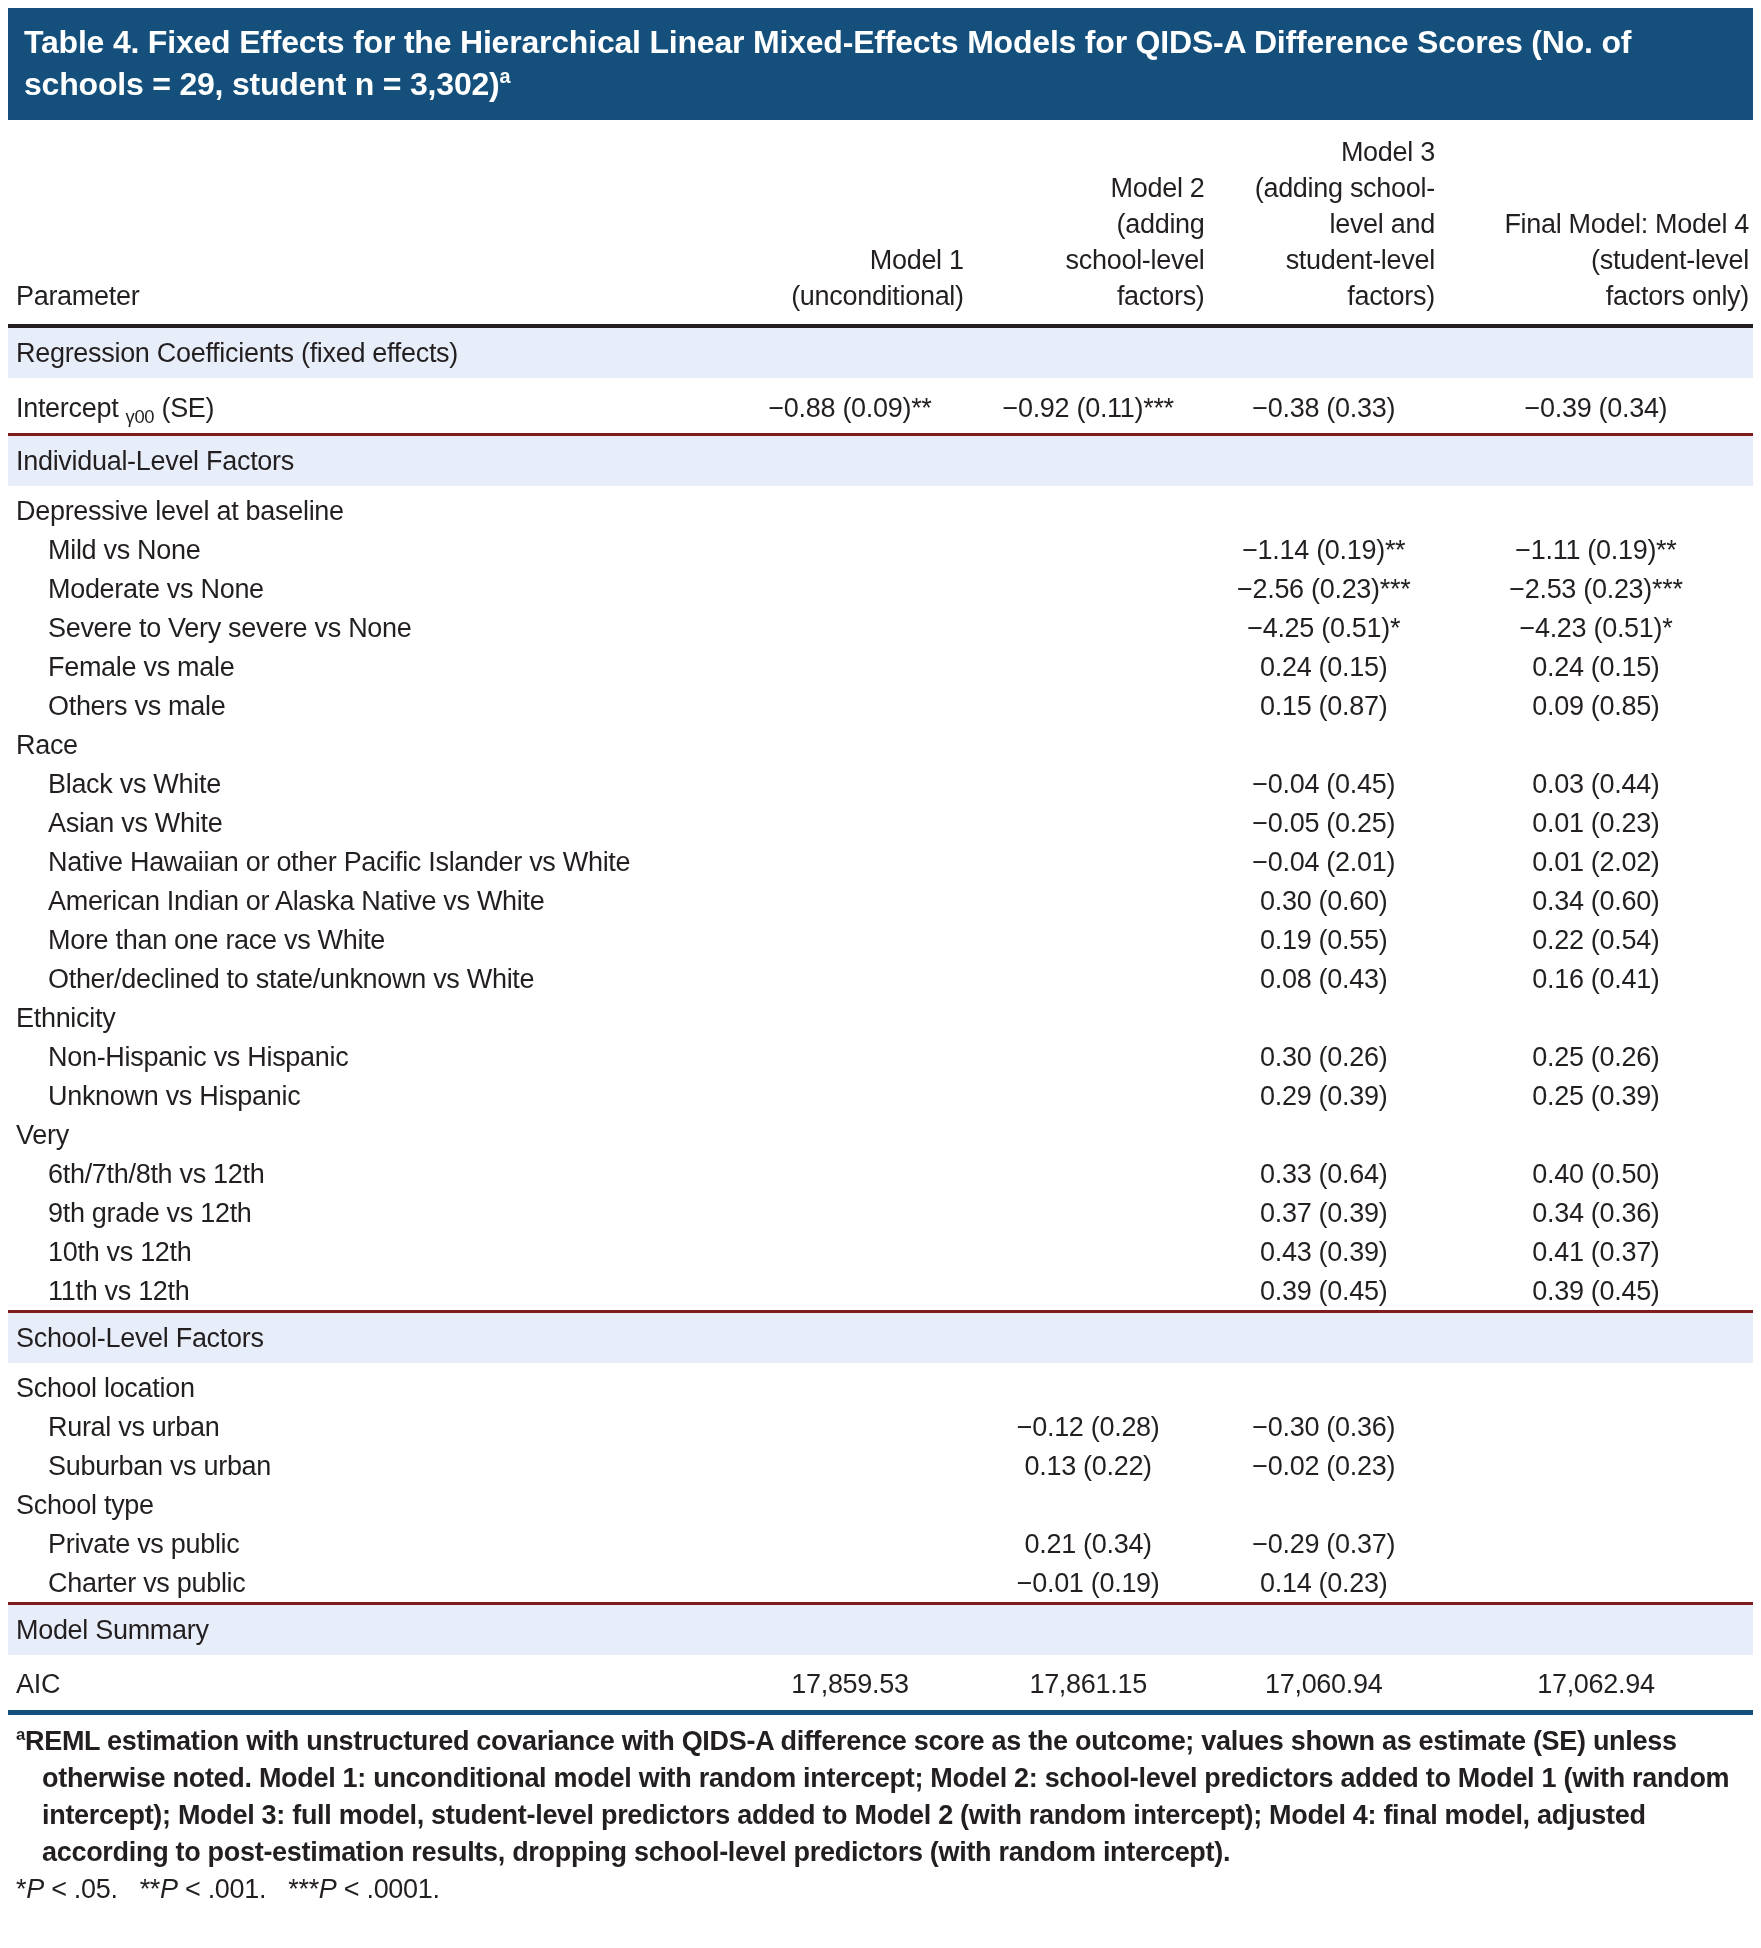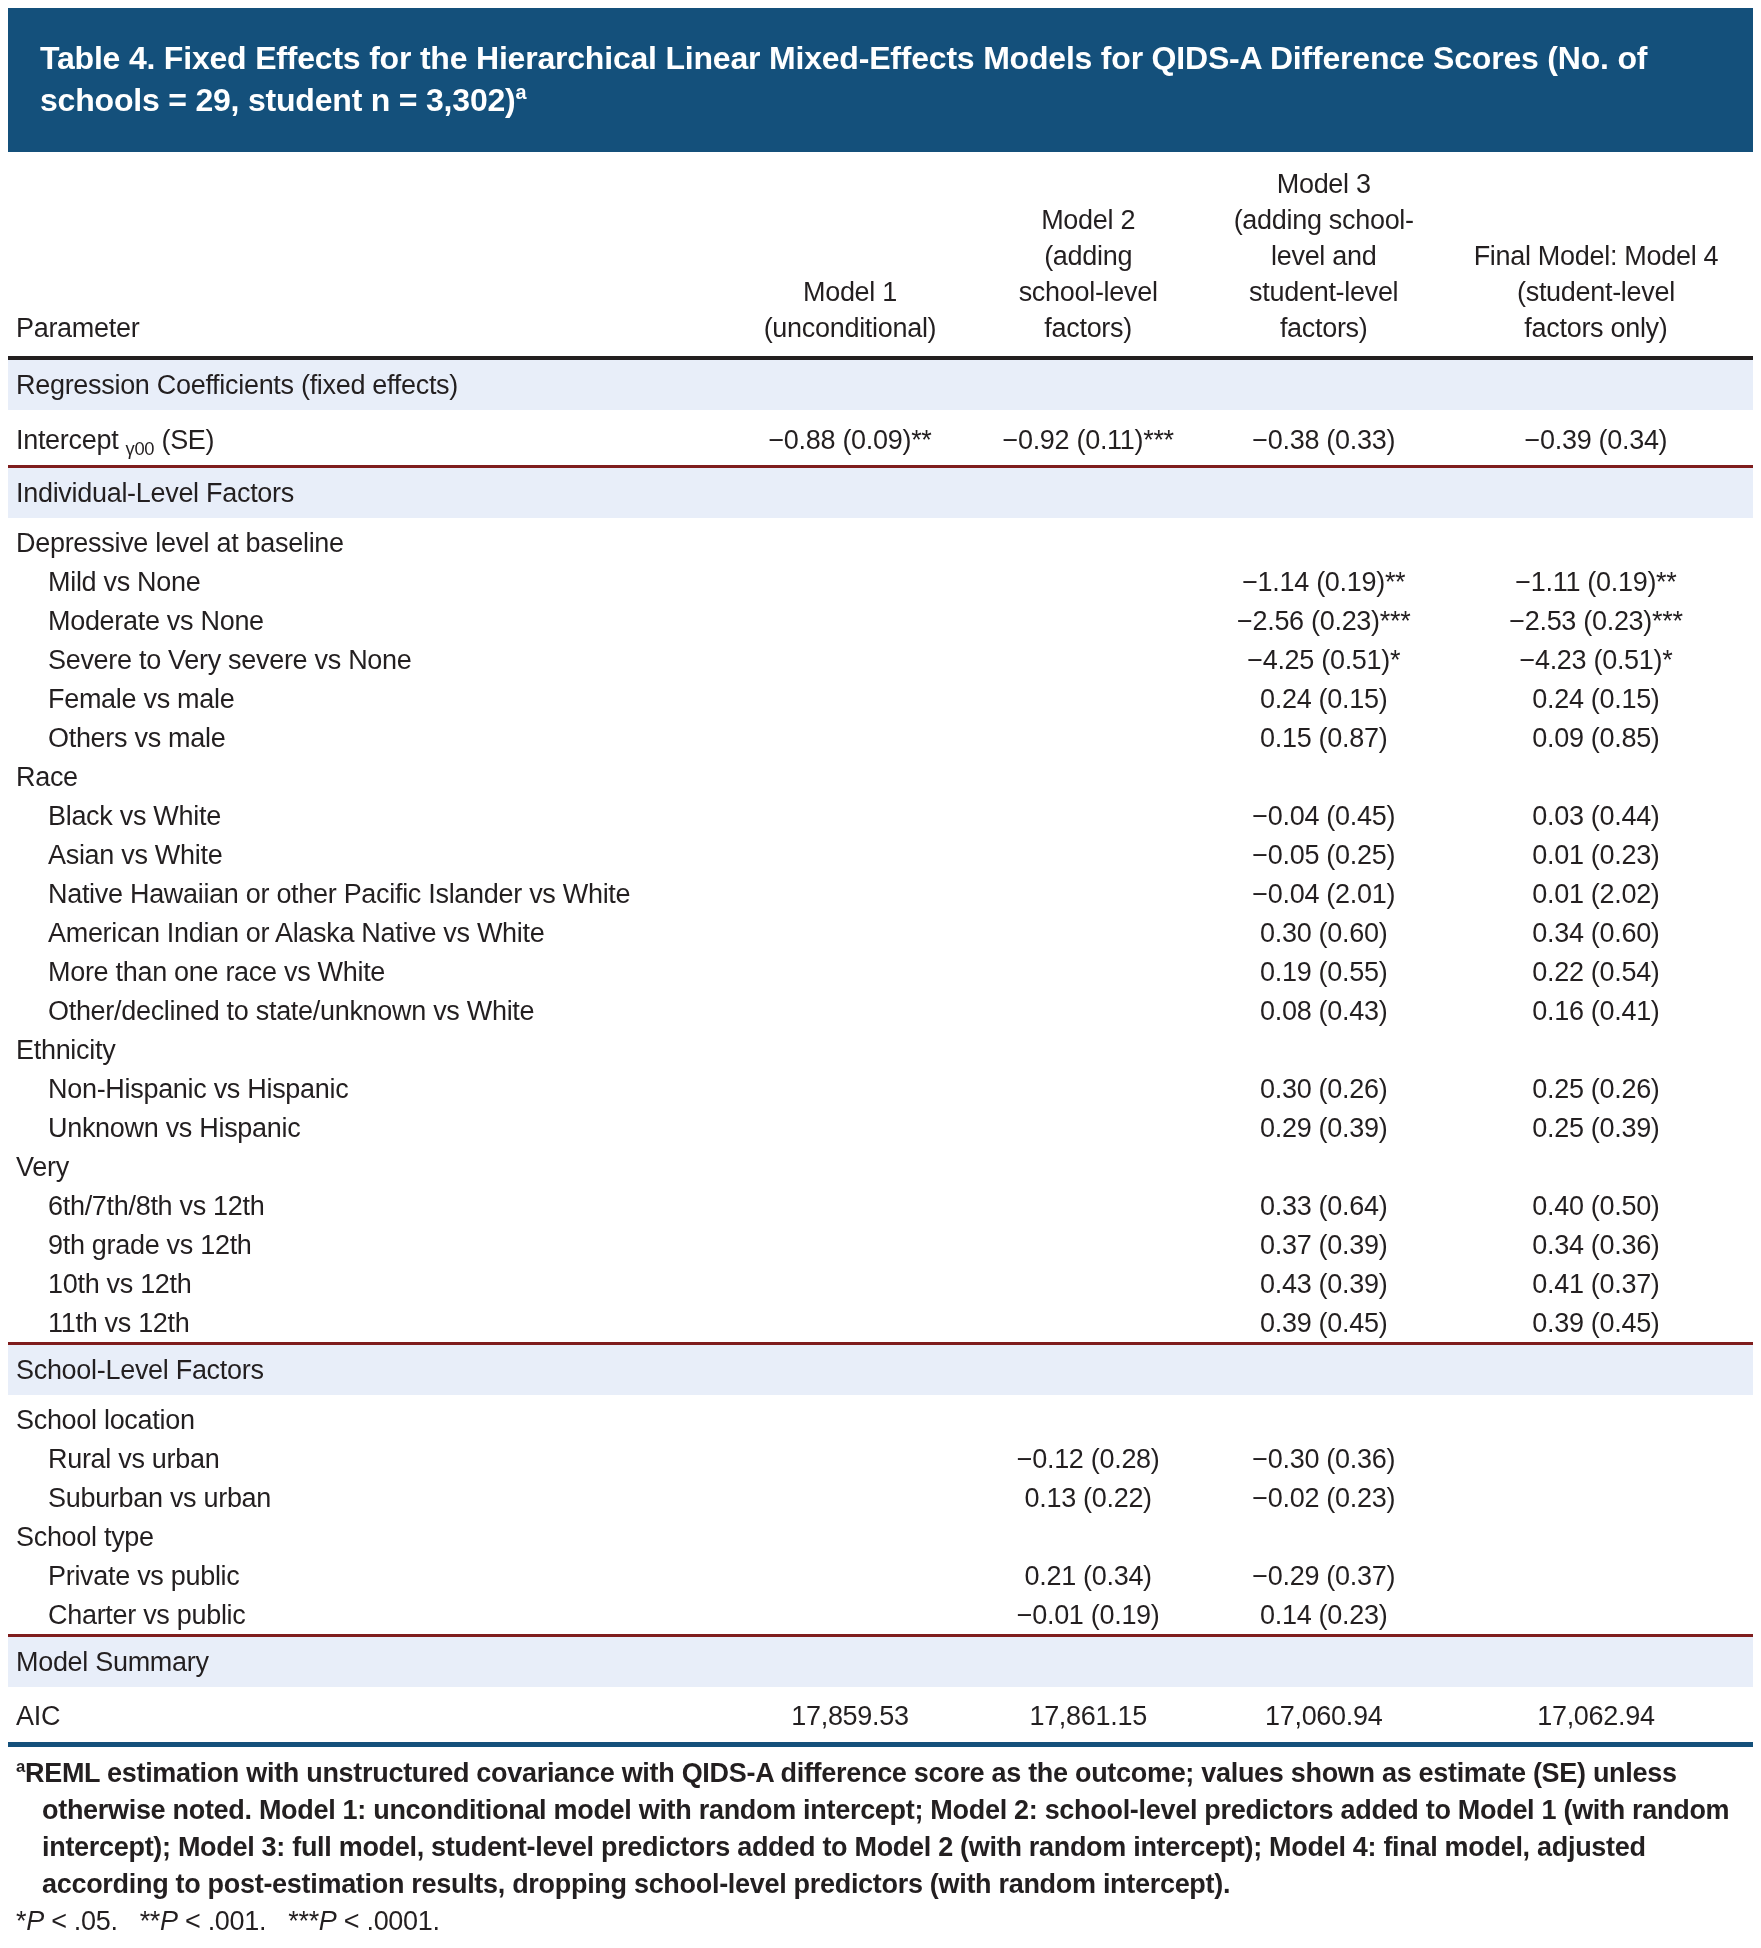--- a/index.html
+++ b/index.html
@@ -21,21 +21,21 @@
     letter-spacing:-0.3px;
   }
   .page{width:1761px;min-height:1948px;padding:8px 8px 0 8px;}
 
   .title-bar{
     background:var(--header-bar);
     color:var(--title-text);
     padding:13px 16px 15px 16px;
   }
   .title-bar h1{
-    margin:16px;
+    margin:0;
     font-size:32px;
     line-height:42px;
     font-weight:bold;
     letter-spacing:-0.2px;
   }
   .title-bar sup{font-size:62%;line-height:0;}
 
   table.fx-table{
     width:100%;
     border-collapse:collapse;
@@ -49,21 +49,21 @@
 
   thead th{
     font-weight:normal;
     font-size:27px;
     line-height:36px;
     vertical-align:bottom;
     padding:14px 4px 10px 4px;
     border-bottom:4px solid var(--header-rule);
   }
   th.param-h{text-align:left;padding-left:8px;}
-  th.model-h{text-align:center;white-space:pre-line;}
+  th.model-h{text-align:right;white-space:pre-line;}
 
   tbody td{
     font-size:27px;
     line-height:30px;
     padding:5px 0 4px 0;
   }
   td.param-cell{text-align:left;padding-left:8px;margin-left:48px;}
   td.param-cell.indent{padding-left:40px;}
   td.value-cell{text-align:center;}
   tr.intercept-row td{padding-top:10px;padding-bottom:10px;}

